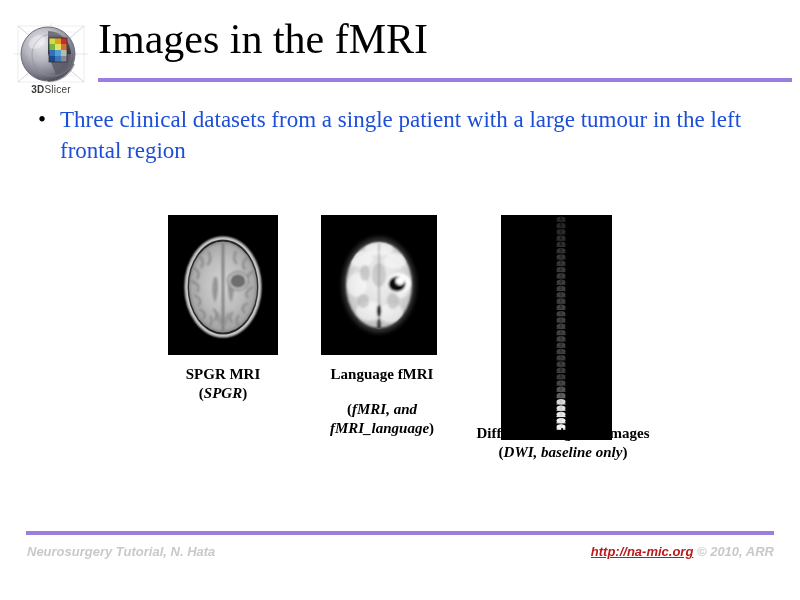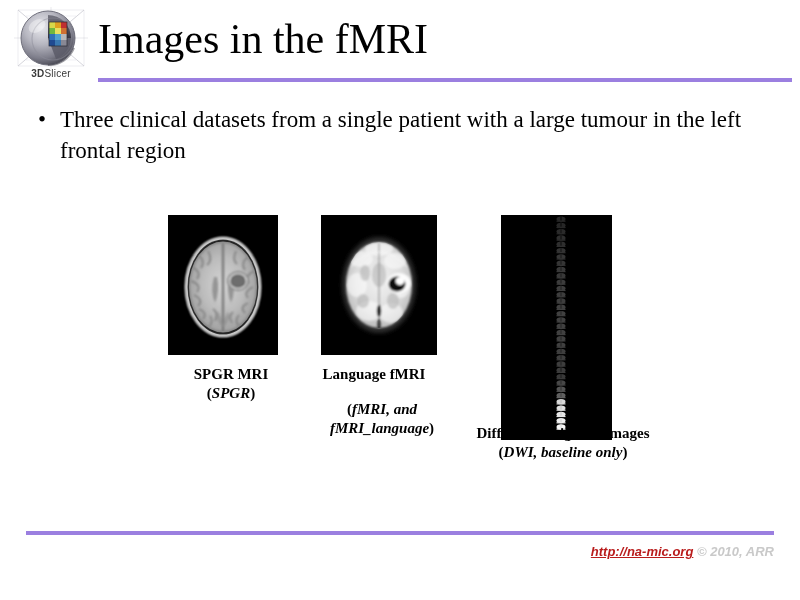--- a/index.html
+++ b/index.html
@@ -19,21 +19,21 @@
     left: 0; top: 0;
     width: 800px;
     height: 600px;
     background: #ffffff;
   }
 
   
   #logo {
     position: absolute;
     left: 8px;
-    top: 6px;
+    top: 22px;
     width: 86px;
     height: 82px;
   }
   #logo svg { display: block; }
   #logo-text {
     position: absolute;
     left: 0;
     top: 62px;
     width: 86px;
     text-align: center;
@@ -81,21 +81,21 @@
     line-height: 31px;
     color: #000;
     text-align: left;
     padding-left: 8px;
     box-sizing: border-box;
   }
   #bullet-text {
     flex: 1 1 auto;
     font-size: 23px;
     line-height: 31px;
-    color: #000000;
+    color: #1d4ed8;
   }
 
   
   .panel { position: absolute; }
   .scan {
     background: #000000;
     position: relative;
     overflow: hidden;
   }
   .scan svg { display: block; }
@@ -112,22 +112,22 @@
     position: absolute;
     text-align: center;
     font-family: "Liberation Serif", serif;
     font-size: 15px;
     line-height: 19px;
     font-weight: bold;
     color: #000;
   }
   .caption .it { font-style: italic; text-align: right; }
 
-  #cap-spgr { left: 148px; top: 365px; width: 166px; }
-  #cap-fmri { left: 292px; top: 365px; width: 164px; }
+  #cap-spgr { left: 140px; top: 365px; width: 166px; }
+  #cap-fmri { left: 300px; top: 365px; width: 164px; }
   #cap-fmri-2 { left: 296px; top: 400px; width: 172px; }
   #cap-dwi  { left: 470px; top: 424px; width: 186px; }
 
   
   #footer-rule {
     position: absolute;
     left: 26px;
     top: 531px;
     width: 748px;
     height: 4px;
@@ -543,15 +543,16 @@
             </g>
           </g>
       </svg>
     </div>
   </div>
   <div class="caption" id="cap-dwi">
     <span>Diffusion Weighted Images (</span><span class="it">DWI, baseline only</span><span>)</span>
   </div>
 
   <div id="footer-rule"></div>
+  <div id="footer-left">Neurosurgery Tutorial, N. Hata</div>
   <div id="footer-right"><span id="footer-link">http://na-mic.org</span><span> © 2010, ARR</span></div>
 
 </div>
 
 </body></html>

